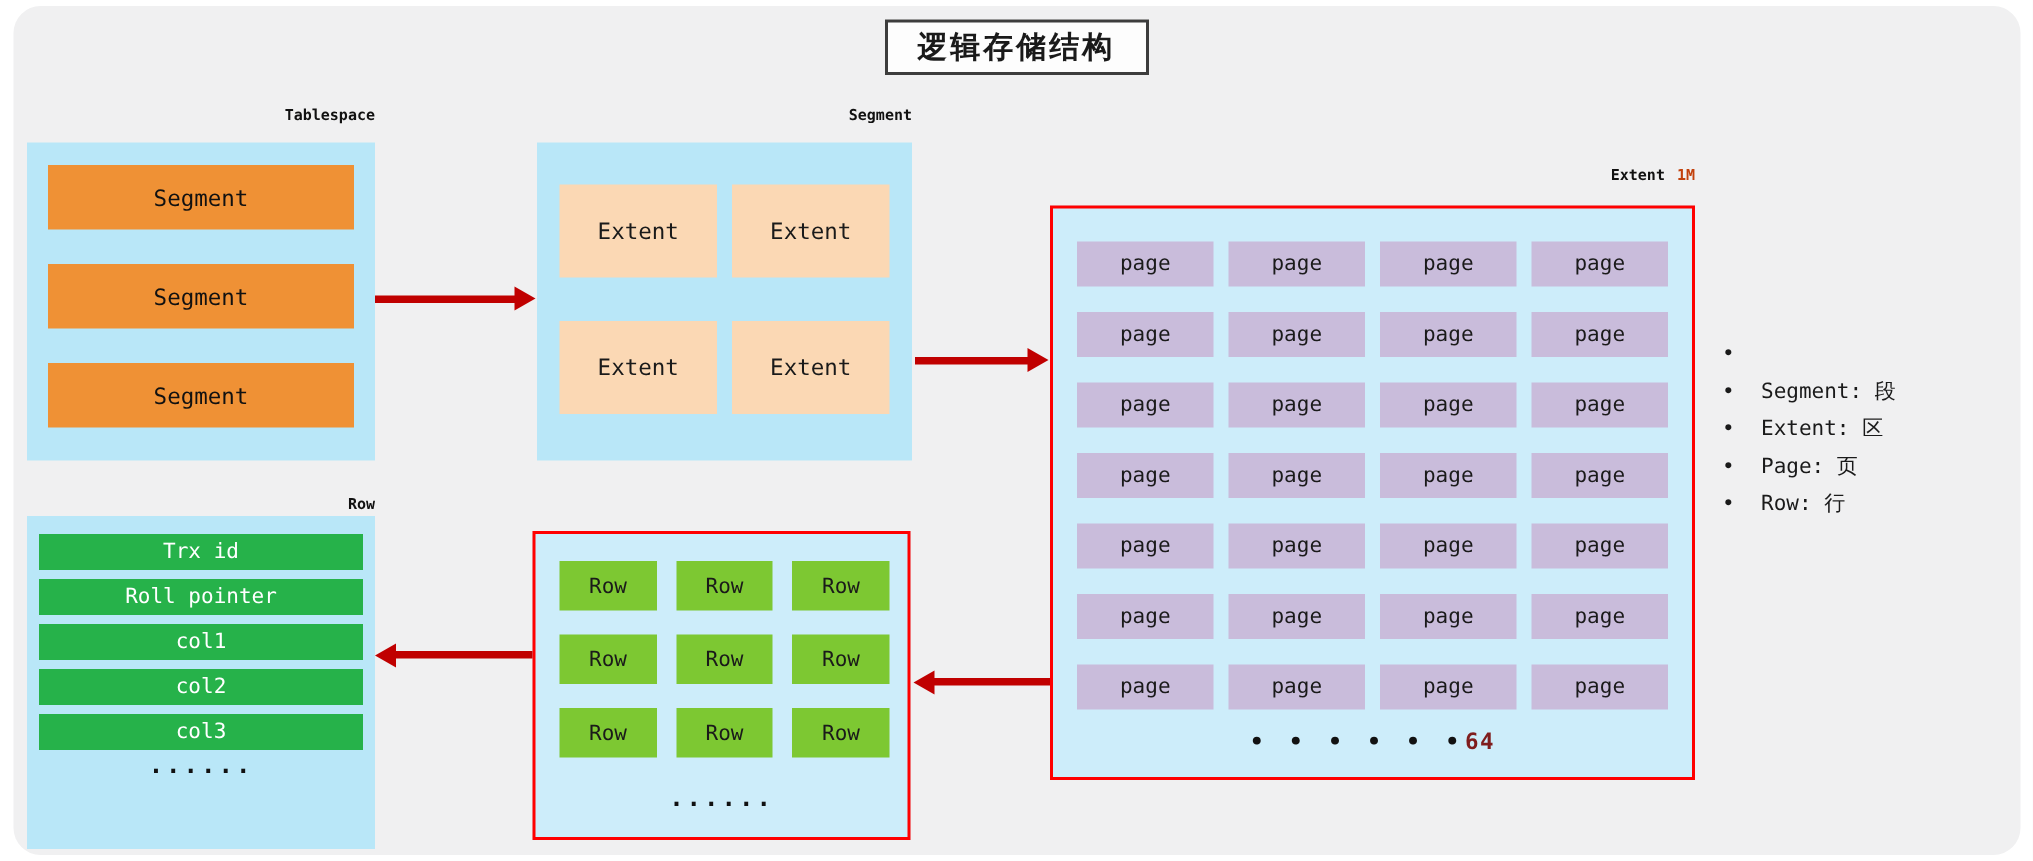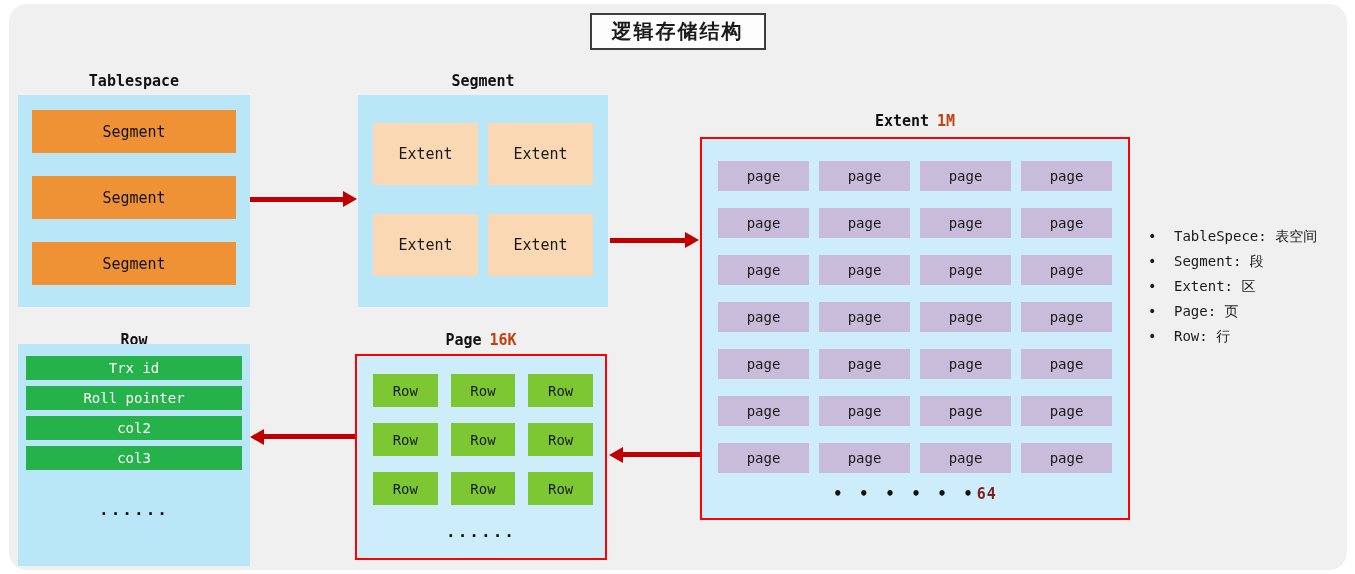--- a/index.html
+++ b/index.html
@@ -6,21 +6,21 @@
   html,body { width:1355px; height:574px; background:#ffffff; }
   body { font-family:"DejaVu Sans Mono","Liberation Mono",monospace; color:#1a1a1a; }
 
   .canvas { position:relative; width:1355px; height:574px; background:#ffffff; overflow:hidden; }
   .bg { position:absolute; left:9px; top:4px; width:1338px; height:566px; background:#f0f0f1; border-radius:18px; }
 
   .title-box { position:absolute; left:50%; top:13px; transform:translateX(-50%);
     background:#fdfdfd; border:2px solid #3d3d3d; padding:3px 20px;
     font-family:"DejaVu Sans","Liberation Sans",sans-serif; font-size:20px; font-weight:bold; letter-spacing:2px; }
 
-  .panel-label { position:absolute; text-align:center; font-size:15px; font-weight:bold; color:#111; }
+  .panel-label { position:absolute; text-align:right; font-size:10px; font-weight:bold; color:#111; }
   .red-suffix { color:#c2410c; margin-left:8px; }
 
   .blue-panel { position:absolute; background:#b9e7f8; }
   .blue-panel.red-border { background:#cdedfa; border:2px solid #ff0000; }
 
   
   .ts-inner { position:absolute; left:14px; right:14px; top:15px; display:flex; flex-direction:column; gap:23px; }
   .seg-bar { height:43px; background:#ef9135; display:flex; align-items:center; justify-content:center; font-size:15px; color:#111; }
 
   
@@ -123,21 +123,20 @@
       <div class="page-cell">page</div>
     </div>
     <div class="extent-ellipsis">
       <span>• • • • • •</span><span class="count">64</span>
     </div>
   </div>
 
   <div class="legend">
     <div class="legend-item">
       <span class="legend-bullet">•</span>
-      <span>TableSpece: 表空间</span>
     </div>
     <div class="legend-item">
       <span class="legend-bullet">•</span>
       <span>Segment: 段</span>
     </div>
     <div class="legend-item">
       <span class="legend-bullet">•</span>
       <span>Extent: 区</span>
     </div>
     <div class="legend-item">
@@ -146,23 +145,20 @@
     </div>
     <div class="legend-item">
       <span class="legend-bullet">•</span>
       <span>Row: 行</span>
     </div>
   </div>
 
   <div class="arrow-line" style="left:622px; top:452px; width:78px;"></div>
   <div class="arrow-head-left" style="left:609px; top:447px;"></div>
 
-  <div class="panel-label" style="left:355px; top:331px; width:252px;">
-    <span>Page</span><span class="red-suffix">16K</span>
-  </div>
   <div class="blue-panel red-border" style="left:355px; top:354px; width:252px; height:206px;">
     <div class="rows-grid">
       <div class="row-cell">Row</div>
       <div class="row-cell">Row</div>
       <div class="row-cell">Row</div>
       <div class="row-cell">Row</div>
       <div class="row-cell">Row</div>
       <div class="row-cell">Row</div>
       <div class="row-cell">Row</div>
       <div class="row-cell">Row</div>
@@ -172,18 +168,19 @@
   </div>
 
   <div class="arrow-line" style="left:263px; top:434px; width:92px;"></div>
   <div class="arrow-head-left" style="left:250px; top:429px;"></div>
 
   <div class="panel-label" style="left:18px; top:331px; width:232px;">Row</div>
   <div class="blue-panel" style="left:18px; top:344px; width:232px; height:222px;">
     <div class="fields">
       <div class="field-bar">Trx id</div>
       <div class="field-bar">Roll pointer</div>
+      <div class="field-bar">col1</div>
       <div class="field-bar">col2</div>
       <div class="field-bar">col3</div>
     </div>
     <div class="row-ellipsis">......</div>
   </div>
 </div>
 
 </body></html>

